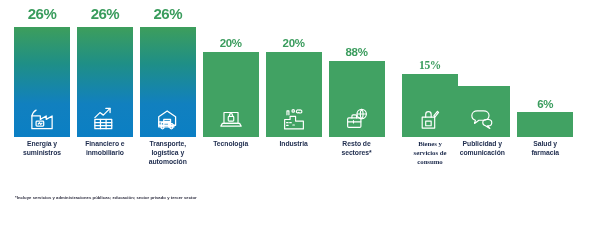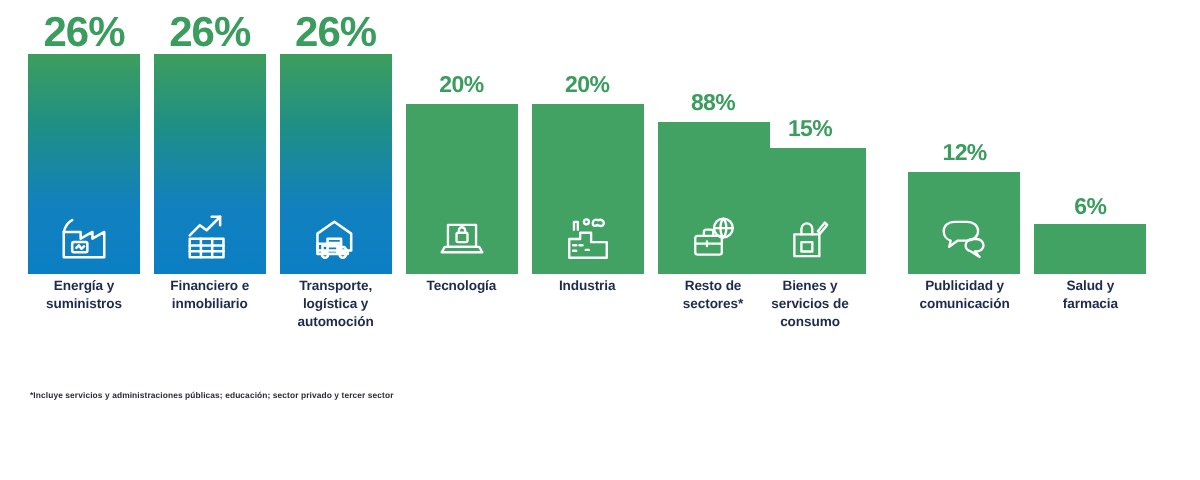--- a/index.html
+++ b/index.html
@@ -28,21 +28,21 @@
   }
   .value {
     position: absolute;
     width: 100%;
     text-align: center;
     color: #3a9c5d;
     font-weight: bold;
     line-height: 1;
     white-space: nowrap;
   }
-  .value.big { font-size: 21px; letter-spacing: -0.5px; }
+  .value.big { font-size: 15px; letter-spacing: -0.5px; }
   .value.small { font-size: 11.5px; letter-spacing: -0.3px; }
   .bar {
     position: absolute;
     left: 0;
     width: 100%;
     overflow: hidden;
   }
   .bar.gradient {
     background: linear-gradient(to bottom, #3d9e5c 0%, #1f8f86 33%, #1180bf 70%, #0b7fc4 100%);
   }
@@ -175,38 +175,37 @@
             <rect x="4" y="14" width="17" height="12" rx="1.5" fill="none" stroke="#ffffff" stroke-width="1.5" stroke-linecap="round" stroke-linejoin="round"></rect>
             <path d="M9.5 14 V11.5 A1.5 1.5 0 0 1 11 10 H14 A1.5 1.5 0 0 1 15.5 11.5 V14" fill="none" stroke="#ffffff" stroke-width="1.5" stroke-linecap="round" stroke-linejoin="round"></path>
             <path d="M4 19 H21 M11.5 17.5 V20.5" fill="none" stroke="#ffffff" stroke-width="1.5" stroke-linecap="round" stroke-linejoin="round"></path>
           </svg></span>
       </div>
       <div class="cat-label" style="top:140px">
         <div>Resto de</div>
         <div>sectores*</div>
       </div>
     </div>
-    <div class="bar-col" style="left: 377px; width: 56px;">
+    <div class="bar-col" style="left: 402px; width: 56px; font-family: Liberation Serif, serif;">
       <div class="value small" style="top:60px">15%</div>
       <div class="bar solid" style="top:74px;height:63px">
         <span class="bar-icon"><svg width="25" height="25" viewBox="0 0 32 32" aria-hidden="true">
             <path d="M6 13 H22 L22 27 H6 Z" fill="none" stroke="#ffffff" stroke-width="1.5" stroke-linecap="round" stroke-linejoin="round"></path>
             <path d="M10.5 13 V9.5 A3.5 3.5 0 0 1 17.5 9.5 V13" fill="none" stroke="#ffffff" stroke-width="1.5" stroke-linecap="round" stroke-linejoin="round"></path>
             <rect x="10.5" y="18" width="7" height="6" fill="none" stroke="#ffffff" stroke-width="1.5" stroke-linecap="round" stroke-linejoin="round"></rect>
             <path d="M21 11 L25.5 5.5 L27 7 L22.5 12.5 Z" fill="none" stroke="#ffffff" stroke-width="1.5" stroke-linecap="round" stroke-linejoin="round"></path>
           </svg></span>
       </div>
       <div class="cat-label" style="top:140px">
         <div>Bienes y</div>
         <div>servicios de</div>
         <div>consumo</div>
       </div>
     </div>
     <div class="bar-col" style="left: 454.3px; width: 56px;">
-      <div class="value small" style="top:72px">12%</div>
       <div class="bar solid" style="top:86px;height:51px">
         <span class="bar-icon"><svg width="25" height="25" viewBox="0 0 32 32" aria-hidden="true">
             <path d="M3 11 C3 7.5 6 5 10 5 H18 C22 5 25 7.5 25 11 C25 14.5 22 17 18 17 H12 L6.5 21 L7.5 17 C4.8 16.3 3 13.9 3 11 Z" fill="none" stroke="#ffffff" stroke-width="1.5" stroke-linecap="round" stroke-linejoin="round"></path>
             <path d="M17 20 C17 17.8 19 16 21.5 16 H24 C26.5 16 28.5 17.8 28.5 20 C28.5 22.2 26.5 24 24 24 H23 L26 27.5 L20.5 24 C18.5 23.4 17 21.9 17 20 Z" fill="none" stroke="#ffffff" stroke-width="1.5" stroke-linecap="round" stroke-linejoin="round"></path>
           </svg></span>
       </div>
       <div class="cat-label" style="top:140px">
         <div>Publicidad y</div>
         <div>comunicación</div>
       </div>

